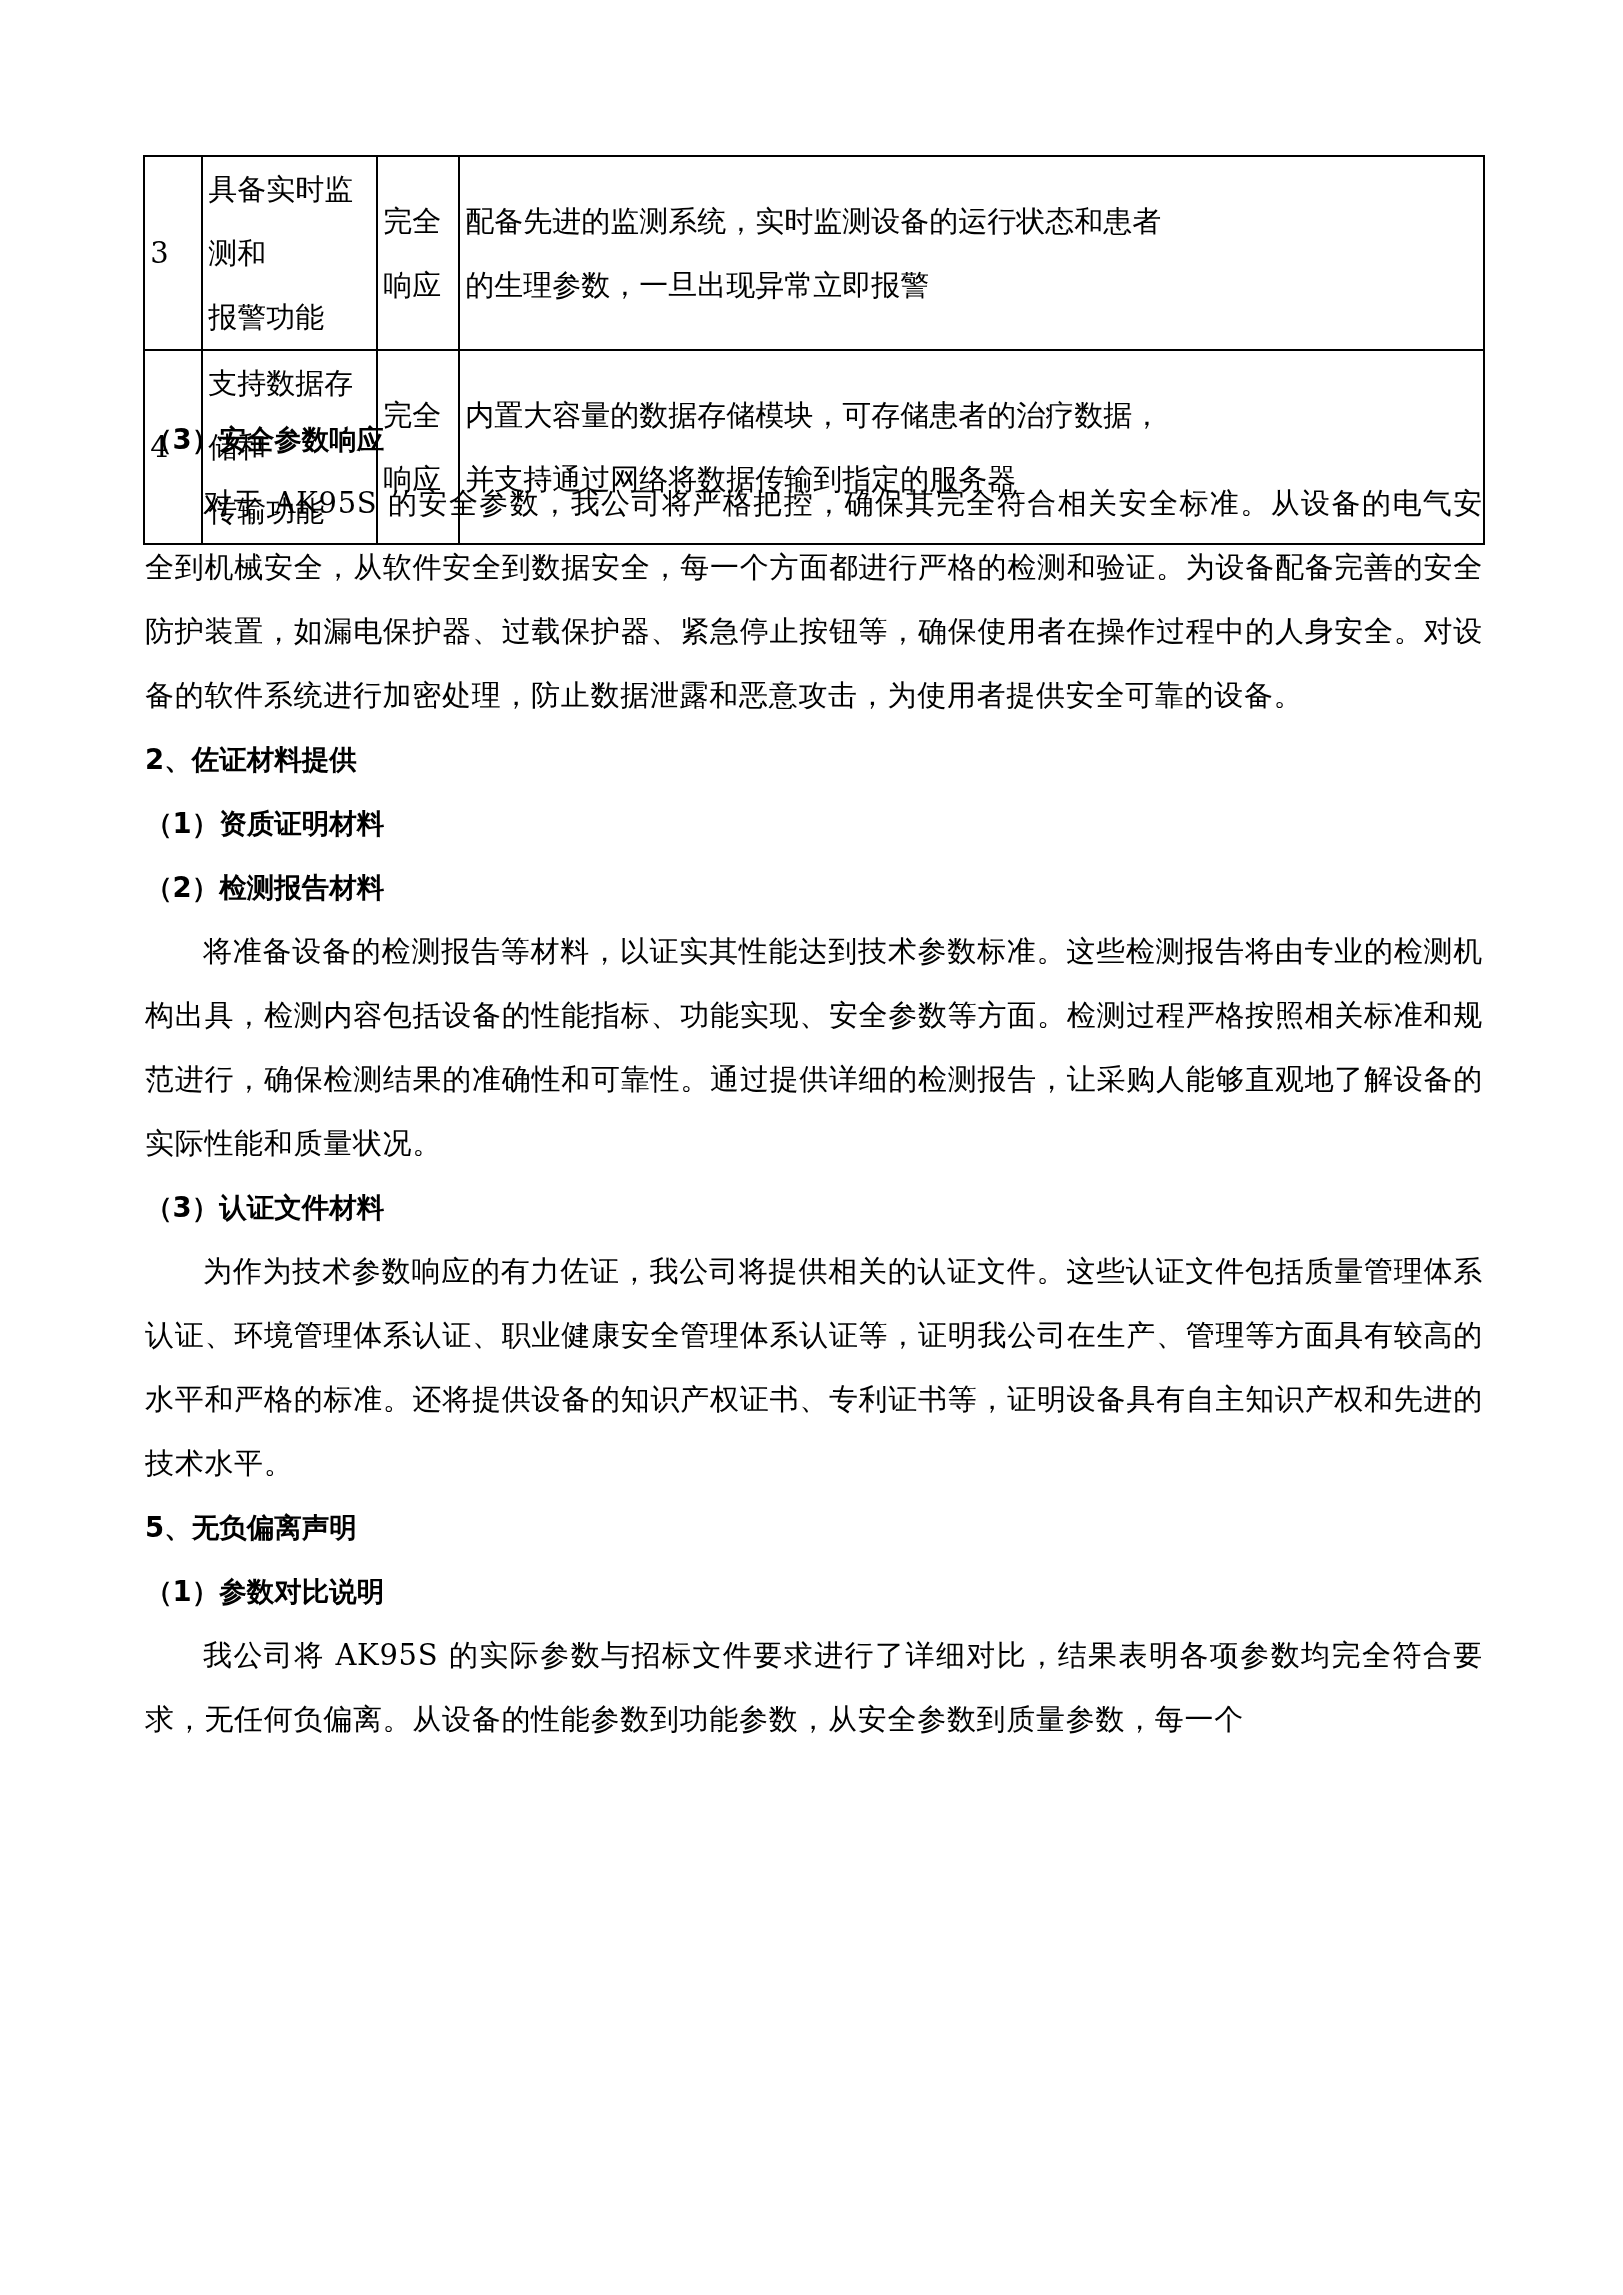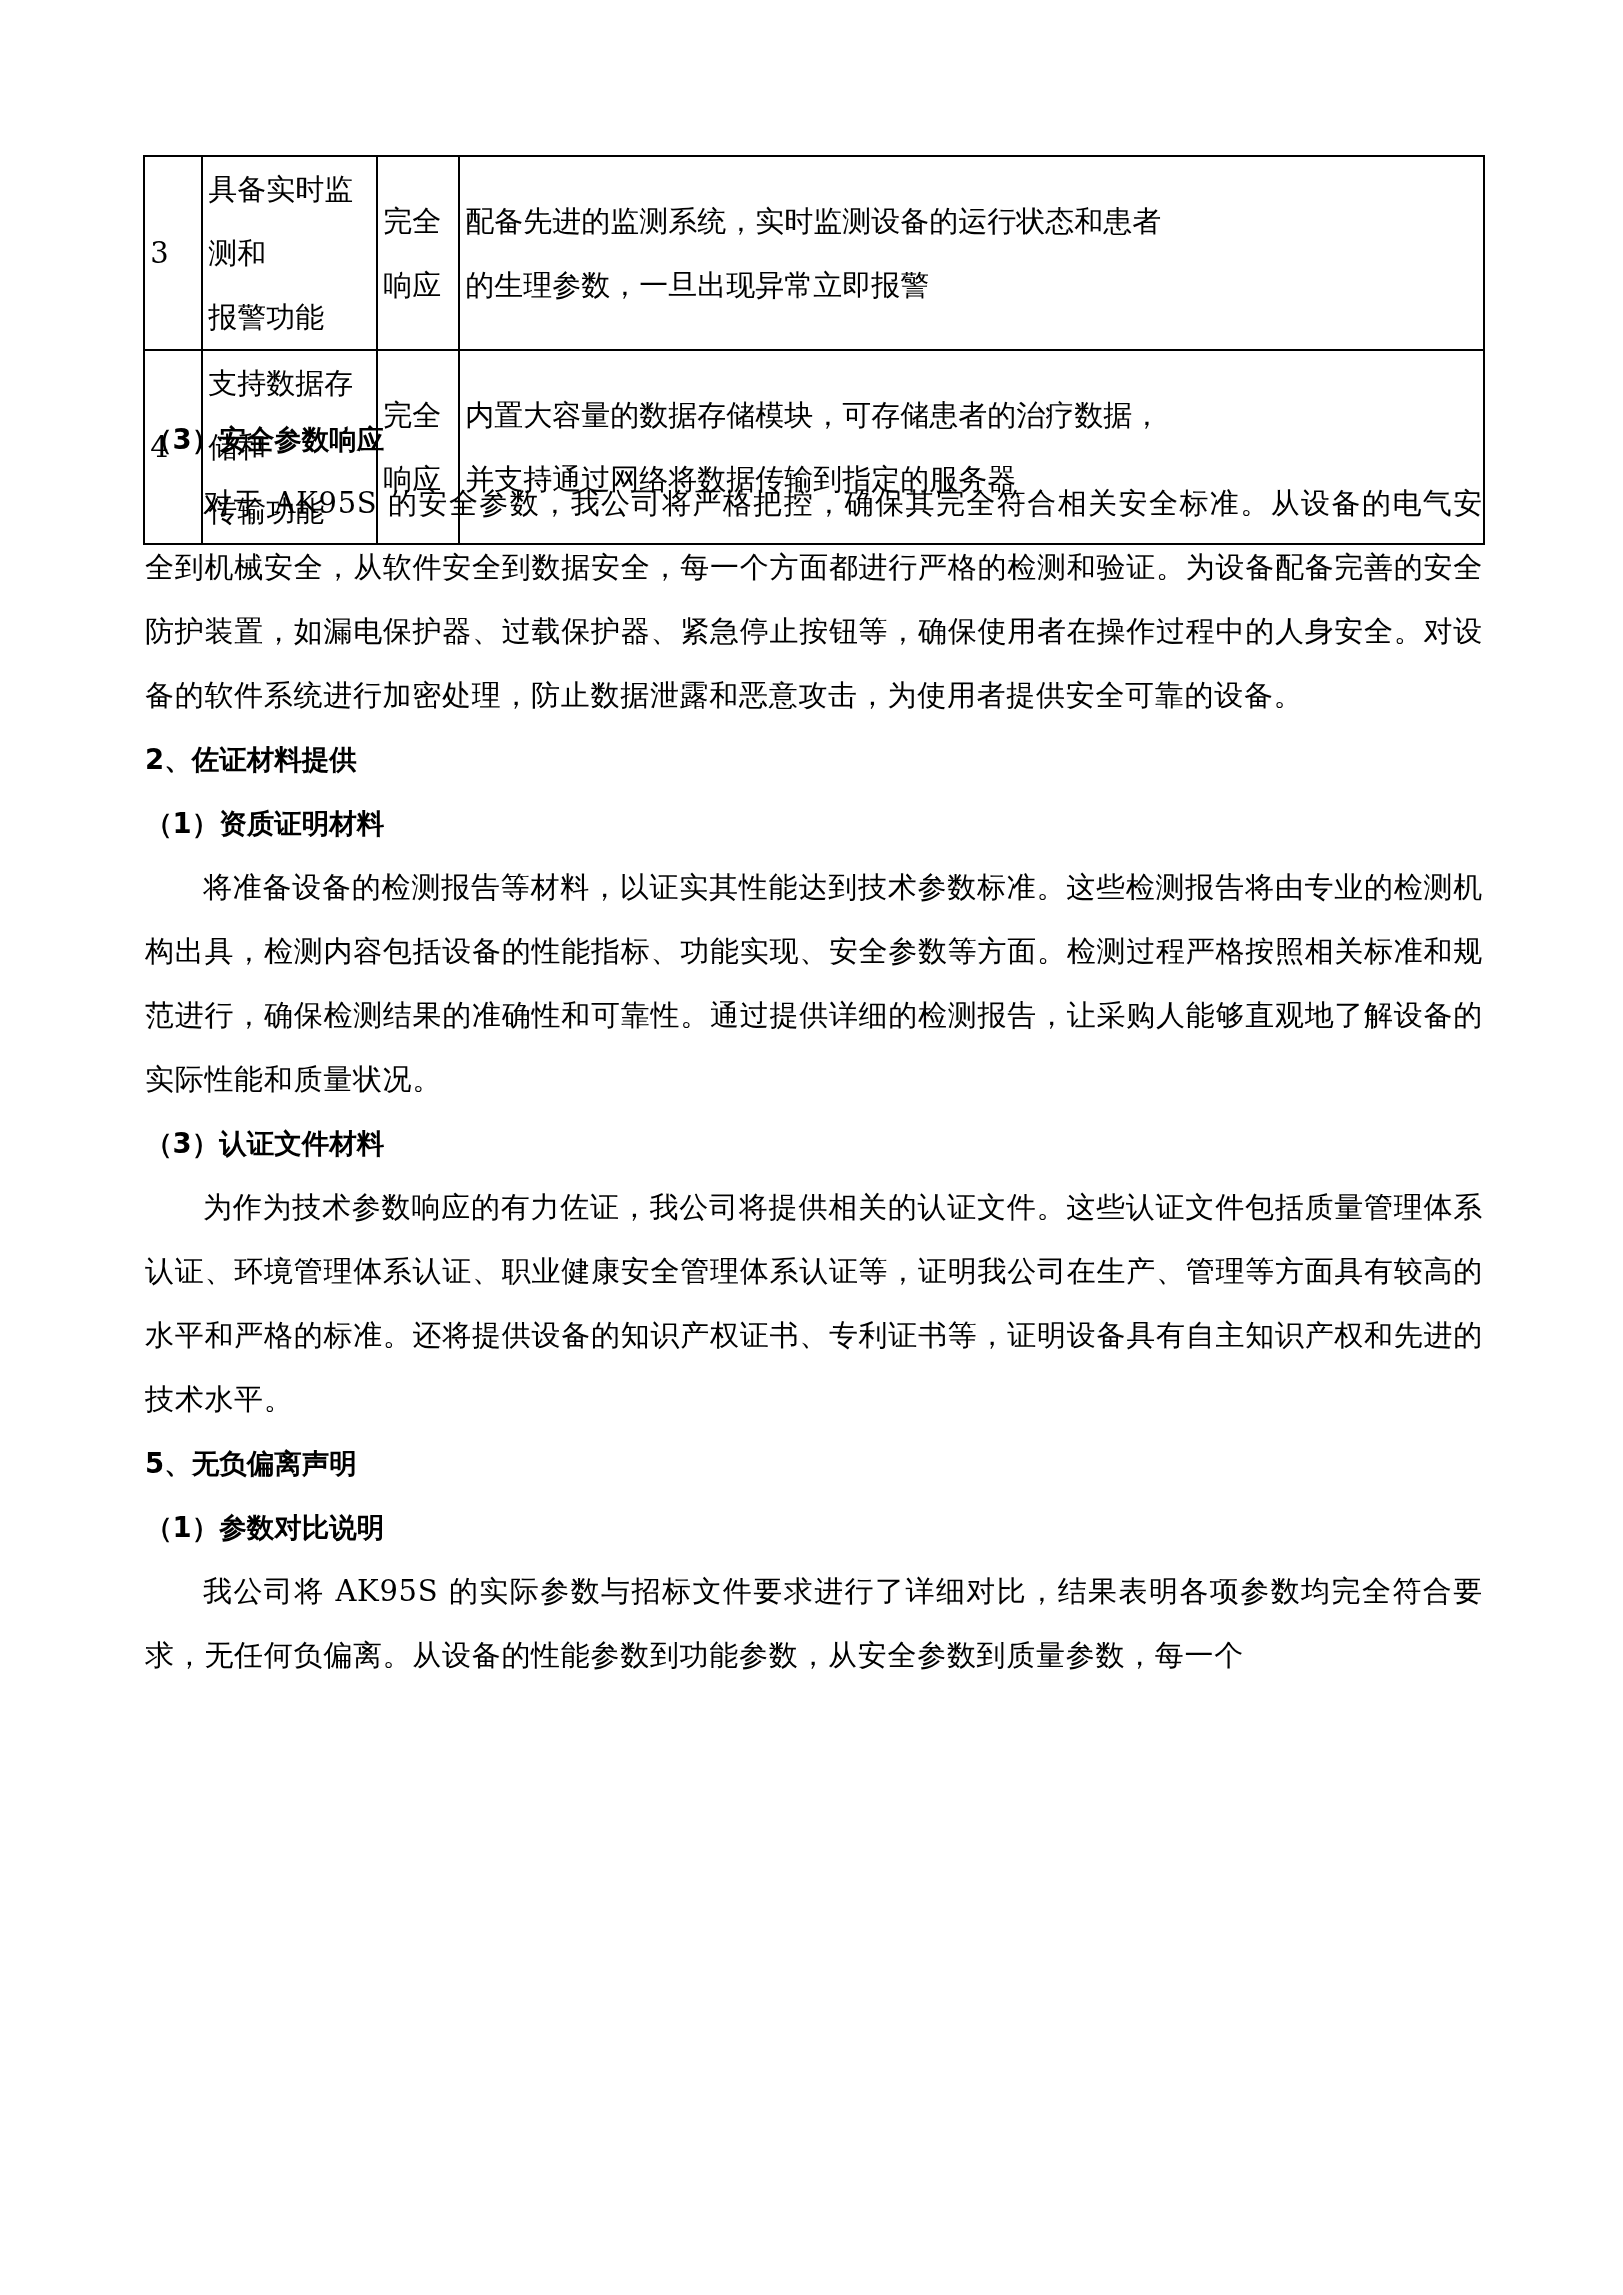--- a/index.html
+++ b/index.html
@@ -63,20 +63,21 @@
   </tbody>
     </table>
 
   <div class="content">
     <p class="h sub">（3）安全参数响应</p>
     <p class="p">对于 AK95S 的安全参数，我公司将严格把控，确保其完全符合相关安全标准。从设备的电气安全到机械安全，从软件安全到数据安全，每一个方面都进行严格的检测和验证。为设备配备完善的安全防护装置，如漏电保护器、过载保护器、紧急停止按钮等，确保使用者在操作过程中的人身安全。对设备的软件系统进行加密处理，防止数据泄露和恶意攻击，为使用者提供安全可靠的设备。</p>
 
     <p class="h">2、佐证材料提供</p>
     <p class="h sub">（1）资质证明材料</p>
 
+    <p class="h sub">（2）检测报告材料</p>
     <p class="p">将准备设备的检测报告等材料，以证实其性能达到技术参数标准。这些检测报告将由专业的检测机构出具，检测内容包括设备的性能指标、功能实现、安全参数等方面。检测过程严格按照相关标准和规范进行，确保检测结果的准确性和可靠性。通过提供详细的检测报告，让采购人能够直观地了解设备的实际性能和质量状况。</p>
 
     <p class="h sub">（3）认证文件材料</p>
     <p class="p">为作为技术参数响应的有力佐证，我公司将提供相关的认证文件。这些认证文件包括质量管理体系认证、环境管理体系认证、职业健康安全管理体系认证等，证明我公司在生产、管理等方面具有较高的水平和严格的标准。还将提供设备的知识产权证书、专利证书等，证明设备具有自主知识产权和先进的技术水平。</p>
 
     <p class="h">5、无负偏离声明</p>
     <p class="h sub">（1）参数对比说明</p>
     <p class="p">我公司将 AK95S 的实际参数与招标文件要求进行了详细对比，结果表明各项参数均完全符合要求，无任何负偏离。从设备的性能参数到功能参数，从安全参数到质量参数，每一个</p>
   </div>
 

